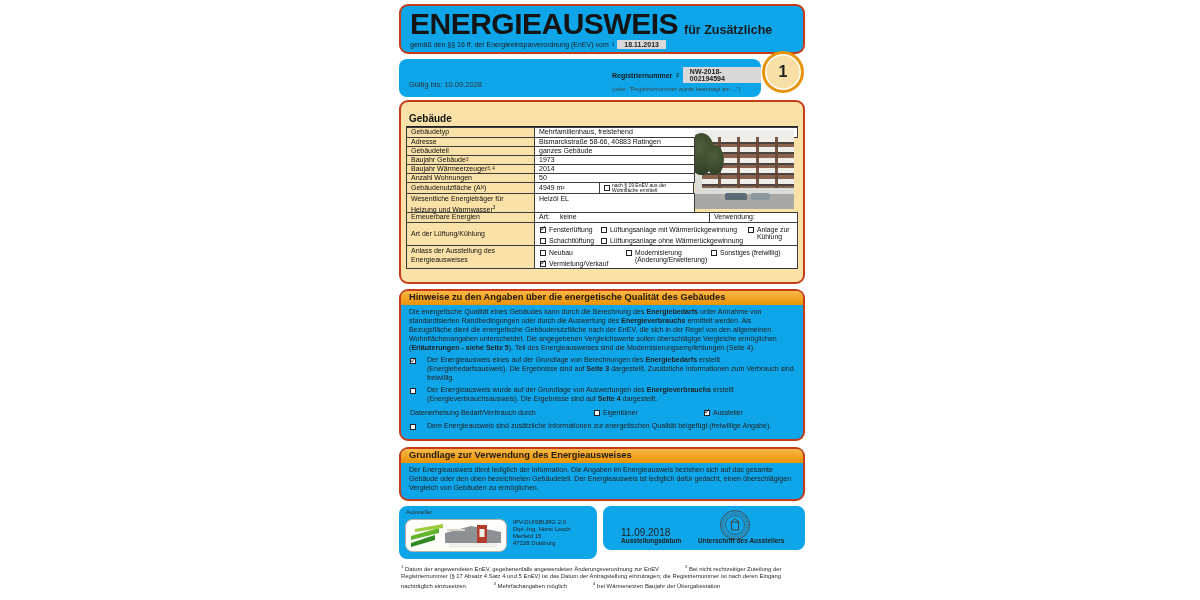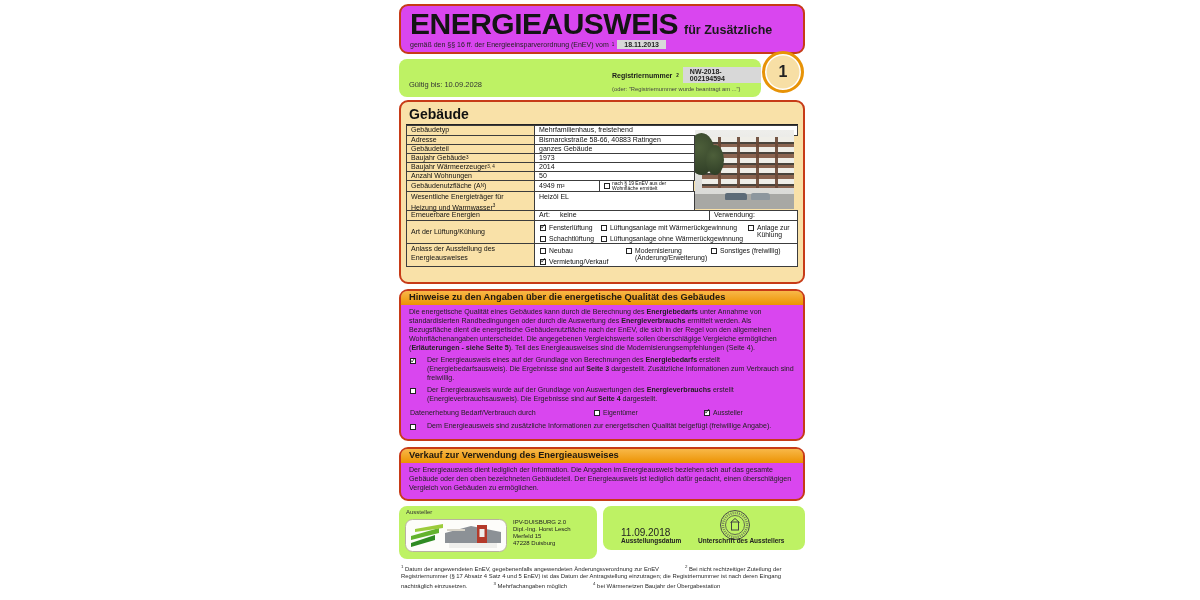--- a/index.html
+++ b/index.html
@@ -1,20 +1,20 @@
 <!DOCTYPE html>
 <html><head>
 <meta charset="utf-8">
 <style>
   html,body{margin:0;padding:0;}
   body{width:1200px;height:600px;background:#ffffff;overflow:hidden;
        font-family:"Liberation Sans","DejaVu Sans",sans-serif;color:#1a1a1a;position:relative;}
   .doc{position:absolute;left:399px;top:4px;width:406px;height:592px;}
-  .box{box-sizing:border-box;position:absolute;border:2px solid #c73b17;border-radius:9px;background:#d946ef;}
-  .tanbox{box-sizing:border-box;position:absolute;border-radius:8px;background:#bef264;}
+  .box{box-sizing:border-box;position:absolute;border:2px solid #c73b17;border-radius:9px;background:#0ea5e9;}
+  .tanbox{box-sizing:border-box;position:absolute;border-radius:8px;background:#0ea5e9;}
 
   
   .hdr{left:0;top:0;width:406px;height:50px;padding:2px 9px 0;}
   .title-line{display:flex;align-items:baseline;white-space:nowrap;}
   .main-title{font-size:30px;line-height:32px;font-weight:bold;letter-spacing:-0.5px;color:#141414;}
   .title-suffix{font-size:12.5px;font-weight:bold;margin-left:6px;}
   .law-line{font-size:7px;color:#222;display:flex;align-items:center;gap:3px;margin-top:0;}
   .chip{background:#d8d8d8;font-weight:bold;padding:1px 7px;color:#222;}
   sup{font-size:4.6px;}
   sub{font-size:4.6px;}
@@ -24,21 +24,21 @@
   .valid{position:absolute;left:10px;bottom:8px;font-size:7.5px;color:#333;}
   .regblock{position:absolute;left:213px;top:8px;font-size:7px;}
   .regline{display:flex;align-items:center;gap:4px;font-weight:bold;}
   .regnote{font-size:5.8px;margin-top:3px;color:#444;font-weight:normal;}
   .pagecircle{position:absolute;left:363px;top:47px;width:36px;height:36px;border-radius:50%;
               border:3px solid #e79307;background:#f7dfa5;display:flex;align-items:center;justify-content:center;
               font-size:16px;font-weight:bold;color:#222;box-shadow:0 0 0 1.5px #fff inset;}
 
   
   .bldg{left:0;top:96px;width:406px;height:184px;background:#f9e1a8;padding:3px 5px;}
-  .sec-title{font-size:14px;font-weight:bold;color:#111;border-bottom:1.5px solid #222;padding:1px 3px 2px;}
+  .sec-title{font-size:10px;font-weight:bold;color:#111;border-bottom:1.5px solid #222;padding:1px 3px 2px;margin-top:7px;}
   .gtable{margin-top:1px;}
   .grow{display:flex;margin-top:-1px;}
   .gc{box-sizing:border-box;border:1px solid #3c3c3c;margin-left:-1px;padding:0 4px;font-size:7px;
       line-height:8.5px;color:#111;display:flex;align-items:center;background:#fff;}
   .grow .gc:first-child{margin-left:0;}
   .gc.lbl{width:129px;background:transparent;}
   .gc.gap{border:none;background:transparent;}
   .h11{height:11px;} .h10{height:10px;} .h12{height:12px;} .h20{height:20px;} .h24{height:24px;}
   .topal{align-items:flex-start;padding-top:1px;}
   .note-cell{font-size:5px;line-height:5.5px;gap:2px;}
@@ -282,21 +282,21 @@
         </span>
     </div>
 
     <div class="cbitem">
       <span class="cb"></span>
       <span>Dem Energieausweis sind zusätzliche Informationen zur energetischen Qualität beigefügt (freiwillige Angabe).</span>
     </div>
   </div>
 
   <div class="box hints2">
-    <div class="bar">Verkauf zur Verwendung des Energieausweises</div>
+    <div class="bar">Grundlage zur Verwendung des Energieausweises</div>
     <div class="para">Der Energieausweis dient lediglich der Information. Die Angaben im Energieausweis beziehen sich auf das gesamte Gebäude oder den oben bezeichneten Gebäudeteil. Der Energieausweis ist lediglich dafür gedacht, einen überschlägigen Vergleich von Gebäuden zu ermöglichen.</div>
   </div>
 
   <div class="tanbox issuerbox">
     <div class="issuer-label">Aussteller</div>
     <div class="logo">
       <svg width="102" height="33" viewBox="0 0 102 33">
         <rect x="0.5" y="0.5" width="101" height="32" rx="7" fill="#fdfdfa" stroke="#b9b2a0" stroke-width="1"></rect>
         <polygon points="6,24 30,16 30,21 6,28" fill="#2e8b22"></polygon>
         <polygon points="6,17 34,9 34,14 6,21" fill="#63b32e"></polygon>

